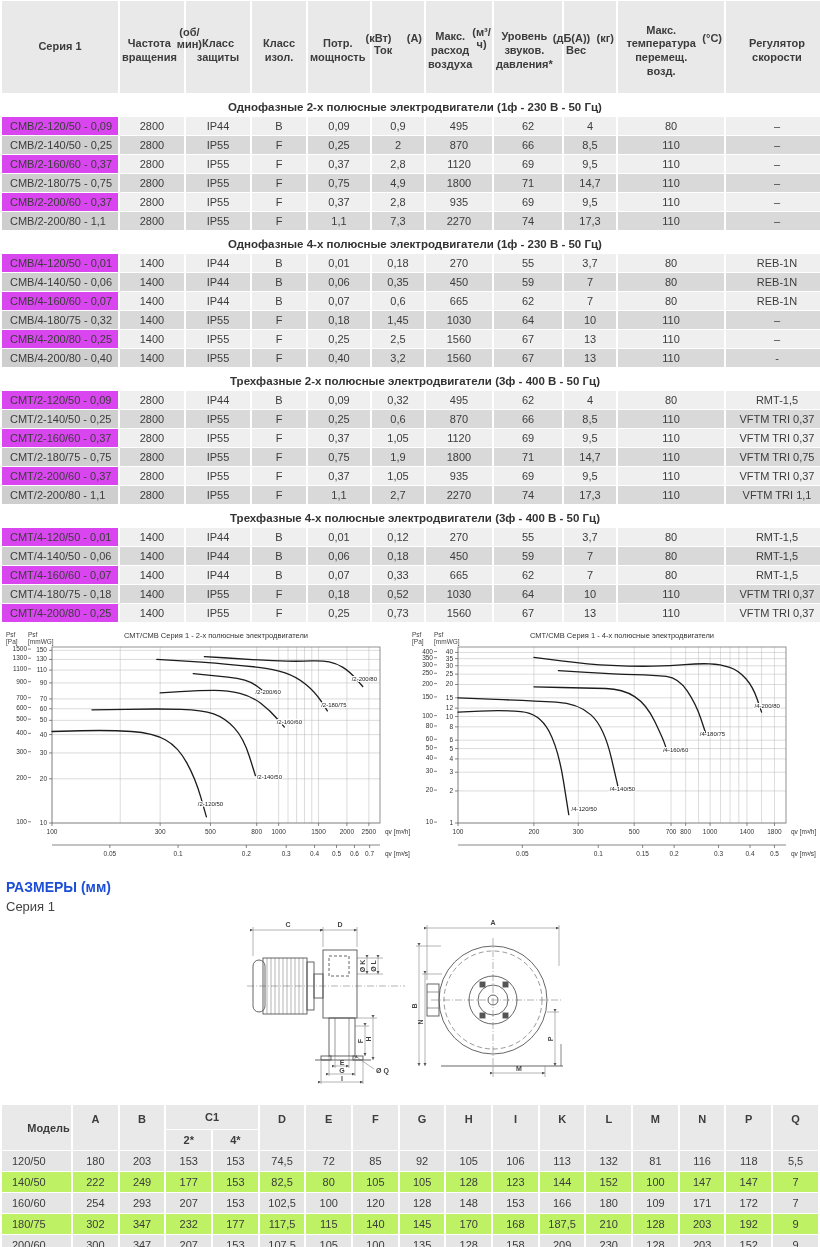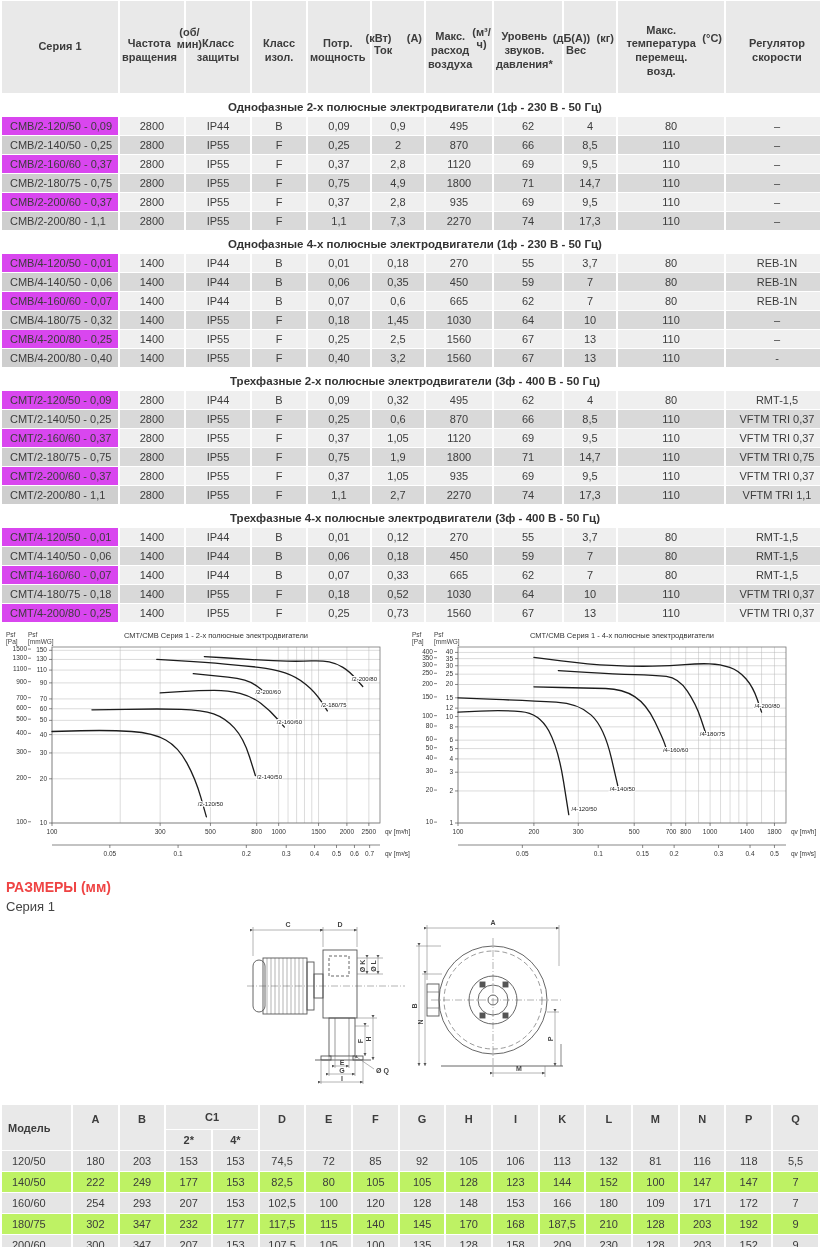--- a/index.html
+++ b/index.html
@@ -21,29 +21,29 @@
   table.spec tr.even td{background:#d9d9d9;}
   table.spec tr.even td.model{background:#cecece;}
   table.spec tr.section-row td{background:#fff;font-weight:700;text-align:center;height:17px;padding-top:4px;font-size:11.5px;color:#333;}
 
   
   .charts{display:flex;margin:6px 0 0 4px;}
   svg{display:block;}
   svg text{font-family:"Liberation Sans",sans-serif;}
 
   
-  .dim-head{font-weight:700;font-size:14px;margin:12px 0 4px 6px;color:#ef4444;}
+  .dim-head{font-weight:700;font-size:14px;margin:12px 0 4px 6px;color:#1d4ed8;}
   .dim-sub{font-size:13px;margin:0 0 2px 6px;color:#444;}
   .drawing-wrap{display:flex;justify-content:center;margin:0 0 10px 0;}
 
   
   table.dims{width:820px;table-layout:fixed;border-collapse:separate;border-spacing:2px 1px;font-size:11px;}
   table.dims th{background:#e9e9e9;font-weight:700;text-align:center;}
   table.dims th.letter{vertical-align:top;padding-top:8px;}
-  table.dims th.model-h{text-align:left;padding-left:6px;vertical-align:middle;}
+  table.dims th.model-h{text-align:center;padding-left:25px;vertical-align:middle;}
   table.dims th.c1{height:22px;vertical-align:middle;}
   table.dims th.sub{height:18px;vertical-align:middle;}
   table.dims td{text-align:center;height:18px;}
   table.dims td.model{text-align:left;padding-left:10px;}
   table.dims tr.odd td{background:#e5e5e5;}
   table.dims tr.even td{background:#bef264;}
 </style>
 </head>
 <body>
 

